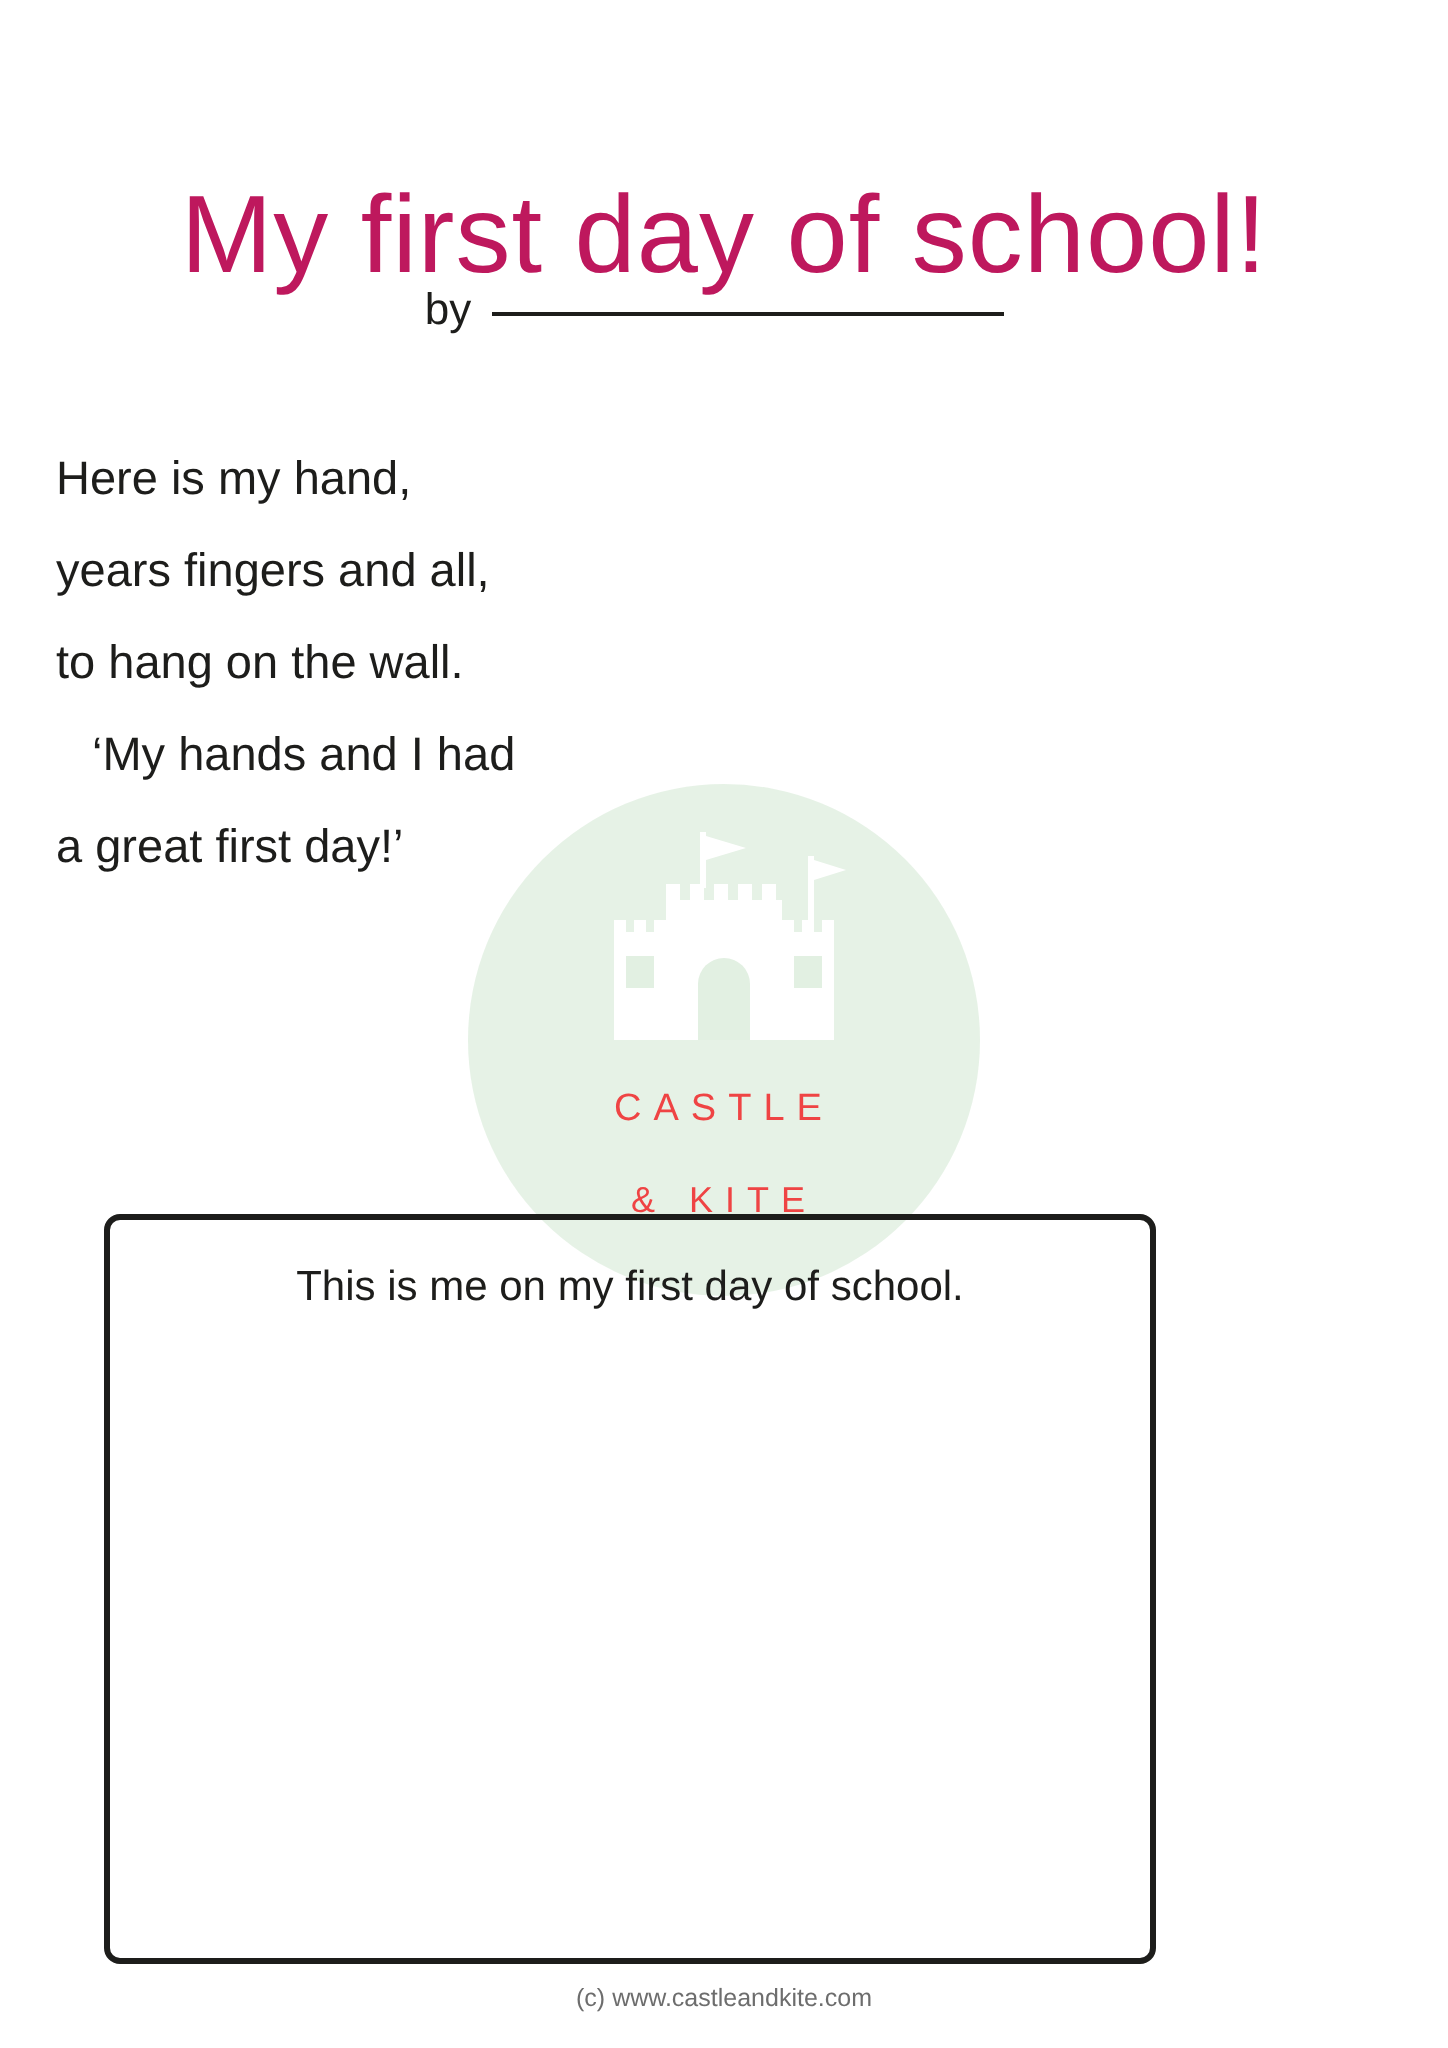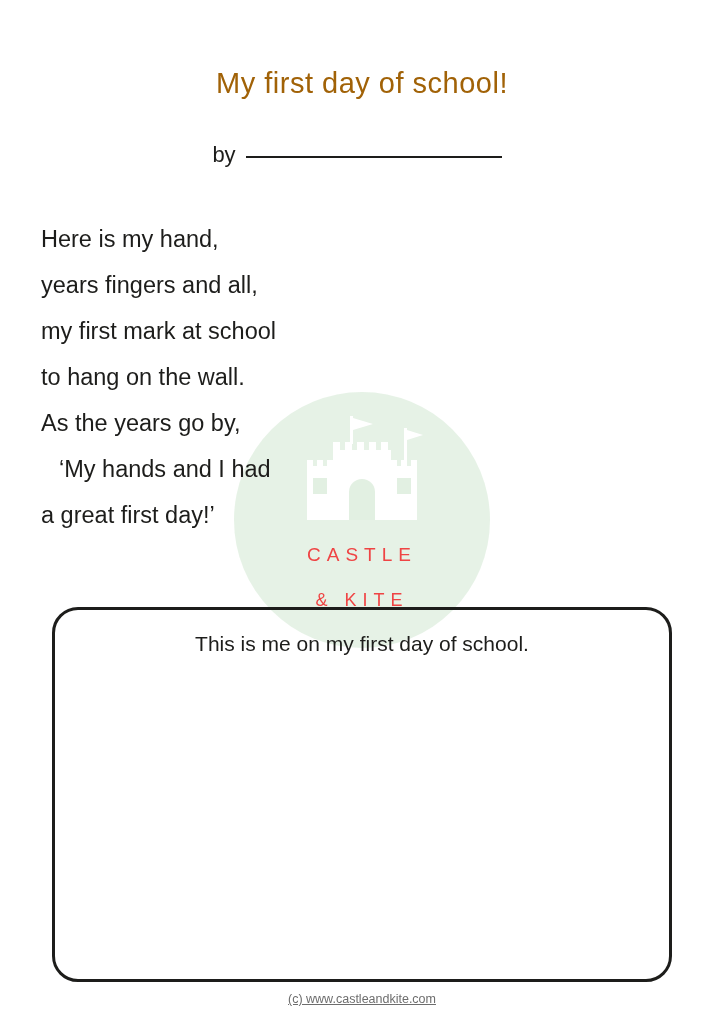--- a/index.html
+++ b/index.html
@@ -62,24 +62,24 @@
   .wm-text-1 { top: 152px; }
   .wm-text-2 { top: 186px; font-size: 18px; margin-top: 12px; }
 
   
   .title {
     position: absolute;
     left: 0;
     right: 0;
     top: 48px;
     text-align: center;
-    font-size: 29px;
+    font-size: 55px;
     letter-spacing: 0.5px;
     font-weight: 400;
-    color: #a16207;
+    color: #be185d;
     z-index: 2;
   }
 
   .byline {
     position: absolute;
     left: 0;
     right: 0;
     top: 142px;
     text-align: center;
     font-size: 22px;
@@ -93,42 +93,42 @@
     width: 256px;
     border-bottom: 2px solid #1d1d1b;
     margin-left: 10px;
     vertical-align: 4px;
     height: 1px;
   }
 
   
   .poem {
     position: absolute;
-    left: 41px;
+    left: 28px;
     top: 216px;
     width: 620px;
     z-index: 2;
   }
   .poem-line {
     font-size: 23.5px;
     line-height: 46px;
     color: #1d1d1b;
     white-space: pre;
   }
   .poem-line.indent { padding-left: 18px; }
 
   
   .draw-box {
     position: absolute;
     left: 52px;
     top: 607px;
-    width: 620px;
+    width: 526px;
     height: 375px;
     border: 3px solid #1d1d1b;
-    border-radius: 26px;
+    border-radius: 8px;
     box-sizing: border-box;
     background: transparent;
     z-index: 2;
   }
   .draw-caption {
     position: absolute;
     left: 0;
     right: 0;
     top: 22px;
     text-align: center;
@@ -140,21 +140,20 @@
 
   .footer {
     position: absolute;
     left: 0;
     right: 0;
     top: 992px;
     text-align: center;
     font-size: 12.5px;
     color: #6d6d6d;
     z-index: 2;
-    text-decoration: underline;
   }
 </style>
 </head>
 <body>
 
 <div class="page">
 
   <div class="watermark">
     <div class="wm-circle"></div>
     <svg class="wm-castle" width="150" height="120" viewBox="0 0 150 120" aria-hidden="true">
@@ -190,23 +189,21 @@
 
   <h1 class="title">My first day of school!</h1>
 
   <div class="byline">
     <span>by</span><span class="rule"></span>
   </div>
 
   <div class="poem">
     <div class="poem-line">Here is my hand,</div>
     <div class="poem-line">years fingers and all,</div>
-    <div class="poem-line">my first mark at school</div>
     <div class="poem-line">to hang on the wall.</div>
-    <div class="poem-line">As the years go by,</div>
     <div class="poem-line indent">‘My hands and I had</div>
     <div class="poem-line">a great first day!’</div>
   </div>
 
   <div class="draw-box">
     <div class="draw-caption">This is me on my first day of school.</div>
   </div>
 
   <div class="footer">(c) www.castleandkite.com</div>
 

